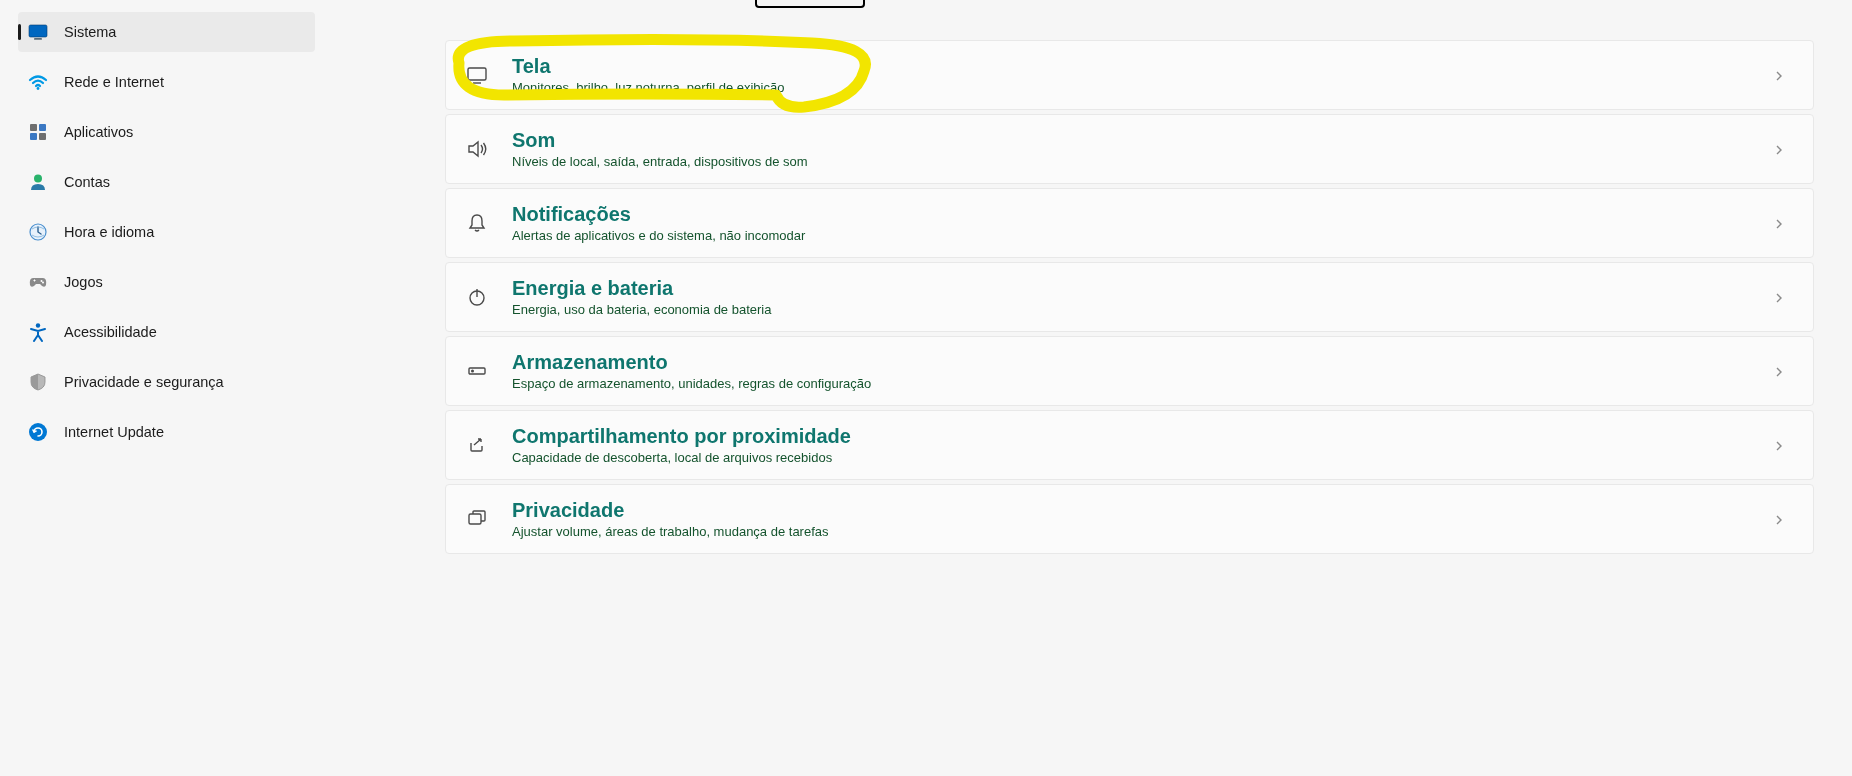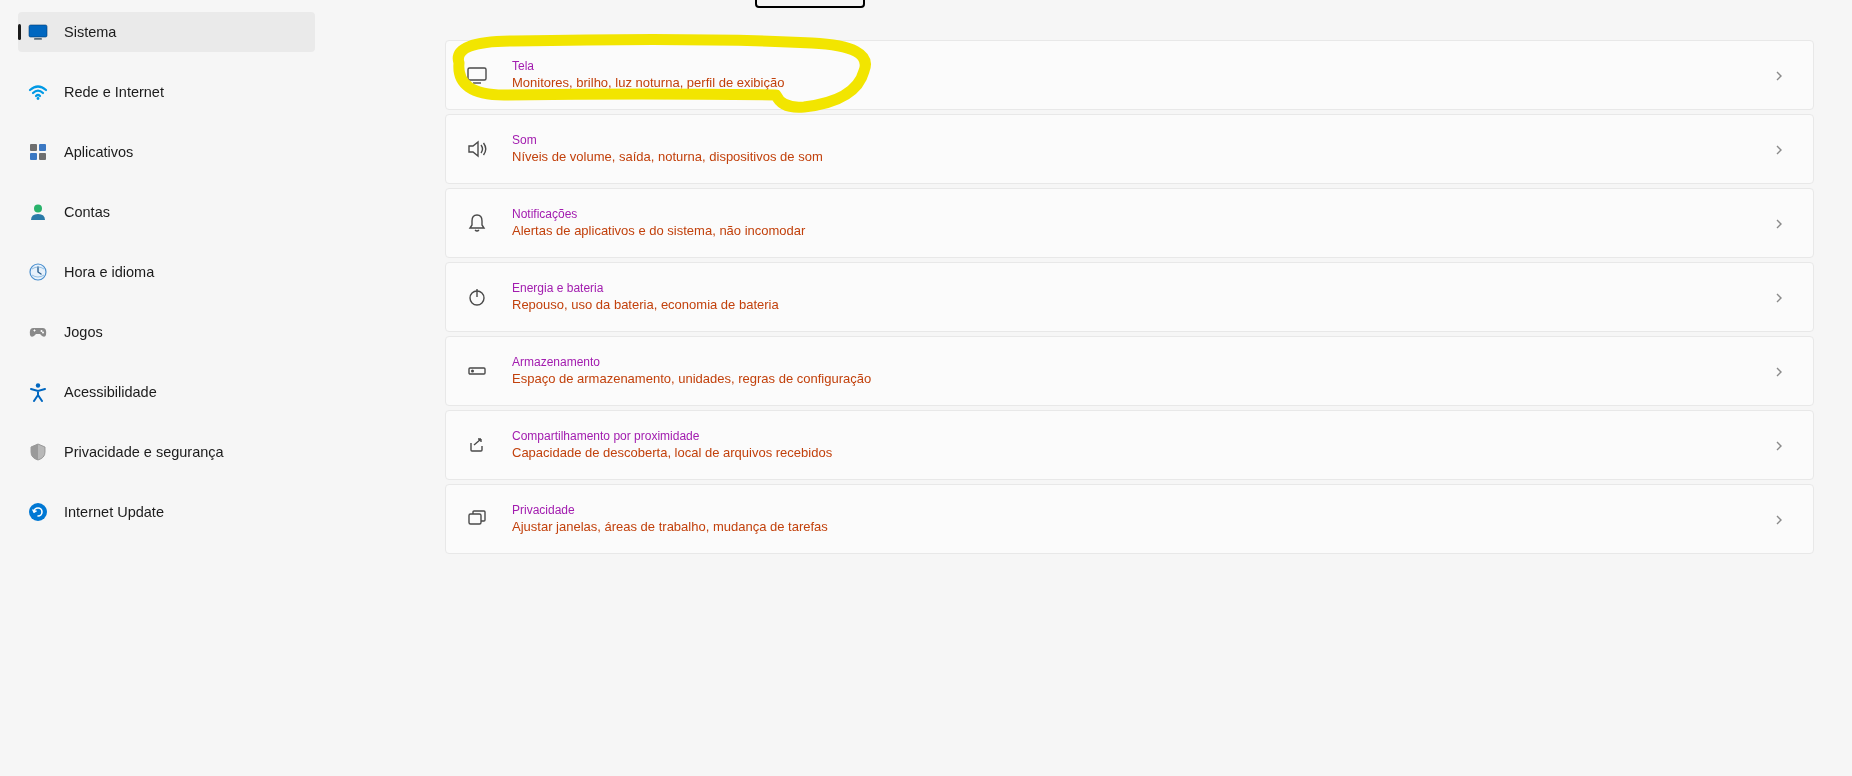--- a/index.html
+++ b/index.html
@@ -14,21 +14,21 @@
   .app {
     display: flex;
     height: 100%;
   }
   
   .sidebar {
     width: 315px;
     padding: 12px 0 0 18px;
     display: flex;
     flex-direction: column;
-    gap: 20px;
+    gap: 10px;
   }
   .nav-item {
     height: 40px;
     border-radius: 4px;
     display: flex;
     align-items: center;
     padding: 0 8px 0 10px;
     gap: 16px;
     font-size: 14.5px;
     color: #1b1b1b;
@@ -106,27 +106,28 @@
     height: 26px;
     display: flex;
     align-items: center;
     justify-content: center;
     margin-right: 22px;
     flex-shrink: 0;
     color: #4a4a4a;
   }
   .card-text { flex: 1; }
   .card-title {
-    font-size: 12px;
-    color: #a21caf;
+    font-size: 20px;
+    color: #0f766e;
     line-height: 1.25;
+    font-weight: bold;
   }
   .card-sub {
     font-size: 13px;
-    color: #c2410c;
+    color: #14532d;
     line-height: 1.35;
   }
   .chevron {
     width: 14px;
     height: 14px;
     flex-shrink: 0;
     color: #8a8a8a;
   }
   
   .annot {
@@ -282,21 +283,21 @@
       <div class="card">
         <span class="card-icon">
           <svg viewBox="0 0 24 24" width="24" height="24" fill="none" stroke="currentColor" stroke-width="1.4">
               <path d="M4 9 H8 L13 5 V19 L8 15 H4 Z"></path>
               <path d="M16 8 Q19 12 16 16"></path>
               <path d="M18.5 6 Q23 12 18.5 18"></path>
             </svg>
         </span>
         <div class="card-text">
           <div class="card-title">Som</div>
-          <div class="card-sub">Níveis de volume, saída, noturna, dispositivos de som</div>
+          <div class="card-sub">Níveis de local, saída, entrada, dispositivos de som</div>
         </div>
         <span class="chevron">
           <svg viewBox="0 0 12 12" width="12" height="12" fill="none" stroke="currentColor" stroke-width="1.4">
               <path d="M4 2 L8 6 L4 10"></path>
             </svg>
         </span>
       </div>
 
       <div class="card">
         <span class="card-icon">
@@ -319,21 +320,21 @@
 
       <div class="card">
         <span class="card-icon">
           <svg viewBox="0 0 24 24" width="24" height="24" fill="none" stroke="currentColor" stroke-width="1.4">
               <circle cx="12" cy="13" r="7"></circle>
               <line x1="12" y1="4" x2="12" y2="12"></line>
             </svg>
         </span>
         <div class="card-text">
           <div class="card-title">Energia e bateria</div>
-          <div class="card-sub">Repouso, uso da bateria, economia de bateria</div>
+          <div class="card-sub">Energia, uso da bateria, economia de bateria</div>
         </div>
         <span class="chevron">
           <svg viewBox="0 0 12 12" width="12" height="12" fill="none" stroke="currentColor" stroke-width="1.4">
               <path d="M4 2 L8 6 L4 10"></path>
             </svg>
         </span>
       </div>
 
       <div class="card">
         <span class="card-icon">
@@ -373,21 +374,21 @@
 
       <div class="card">
         <span class="card-icon">
           <svg viewBox="0 0 24 24" width="24" height="24" fill="none" stroke="currentColor" stroke-width="1.4">
               <rect x="4" y="7" width="12" height="10" rx="1.5"></rect>
               <path d="M8 7 V5 Q8 4 9 4 H19 Q20 4 20 5 V13 Q20 14 19 14 H16"></path>
             </svg>
         </span>
         <div class="card-text">
           <div class="card-title">Privacidade</div>
-          <div class="card-sub">Ajustar janelas, áreas de trabalho, mudança de tarefas</div>
+          <div class="card-sub">Ajustar volume, áreas de trabalho, mudança de tarefas</div>
         </div>
         <span class="chevron">
           <svg viewBox="0 0 12 12" width="12" height="12" fill="none" stroke="currentColor" stroke-width="1.4">
               <path d="M4 2 L8 6 L4 10"></path>
             </svg>
         </span>
       </div>
 
     </div>
   </main>

